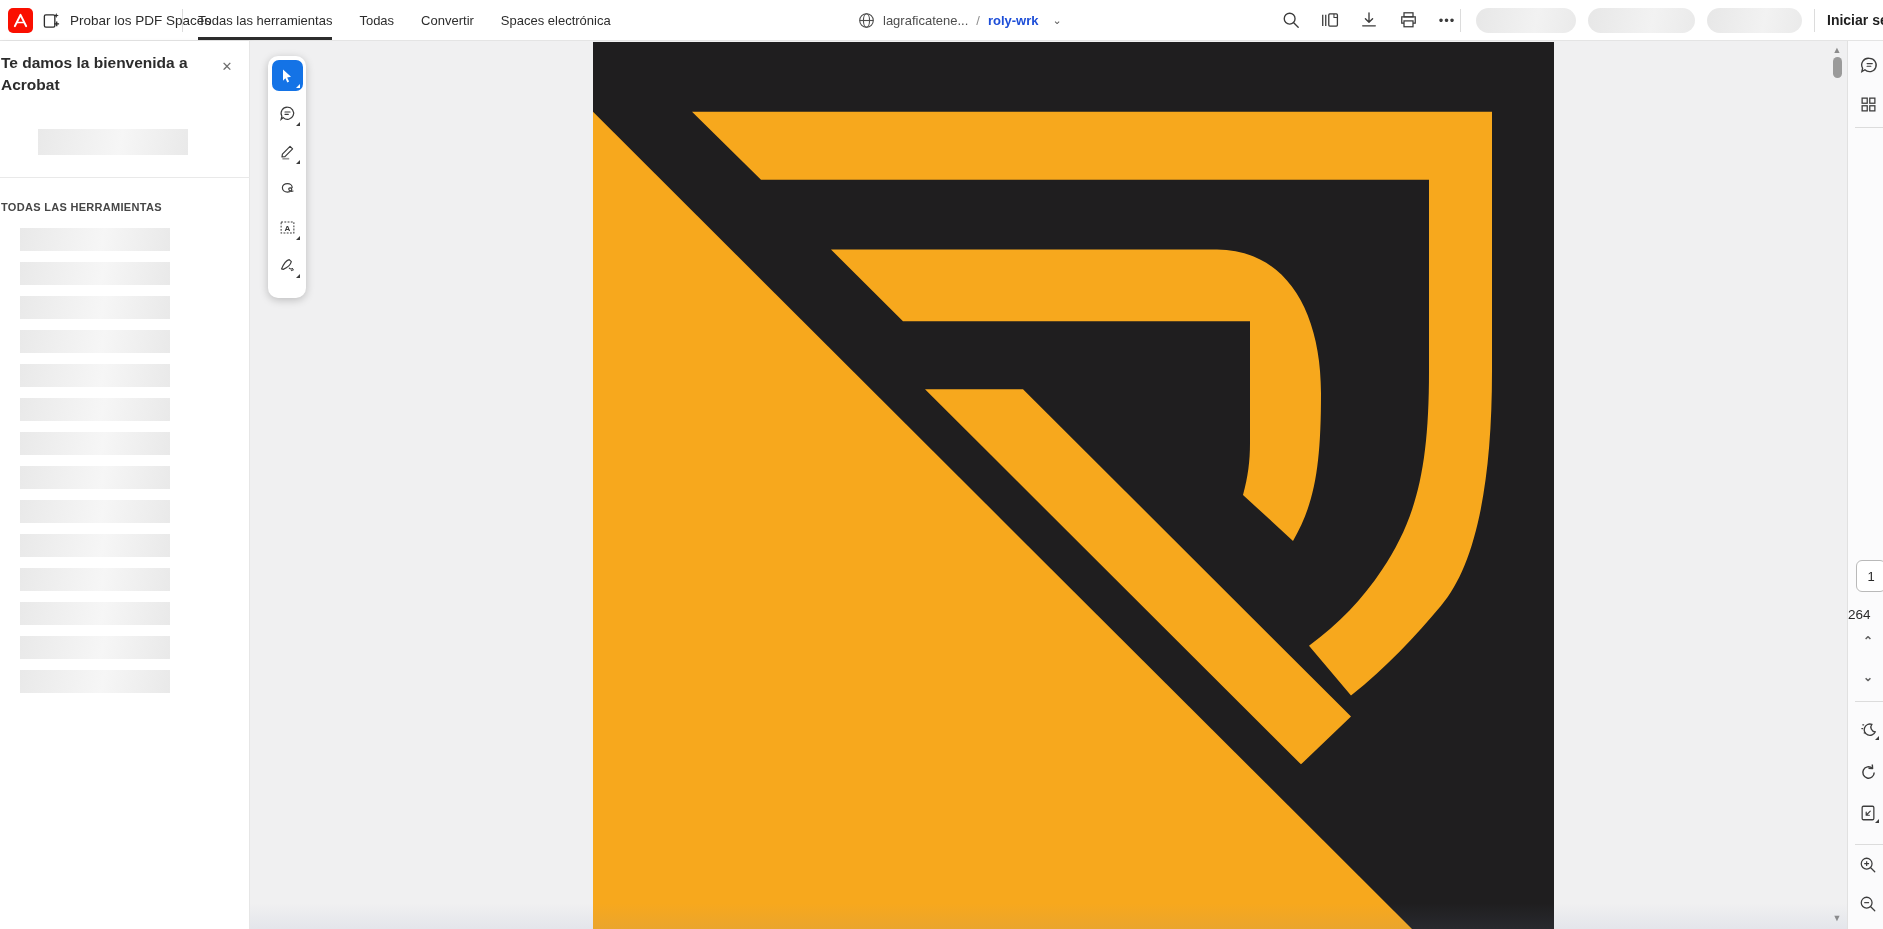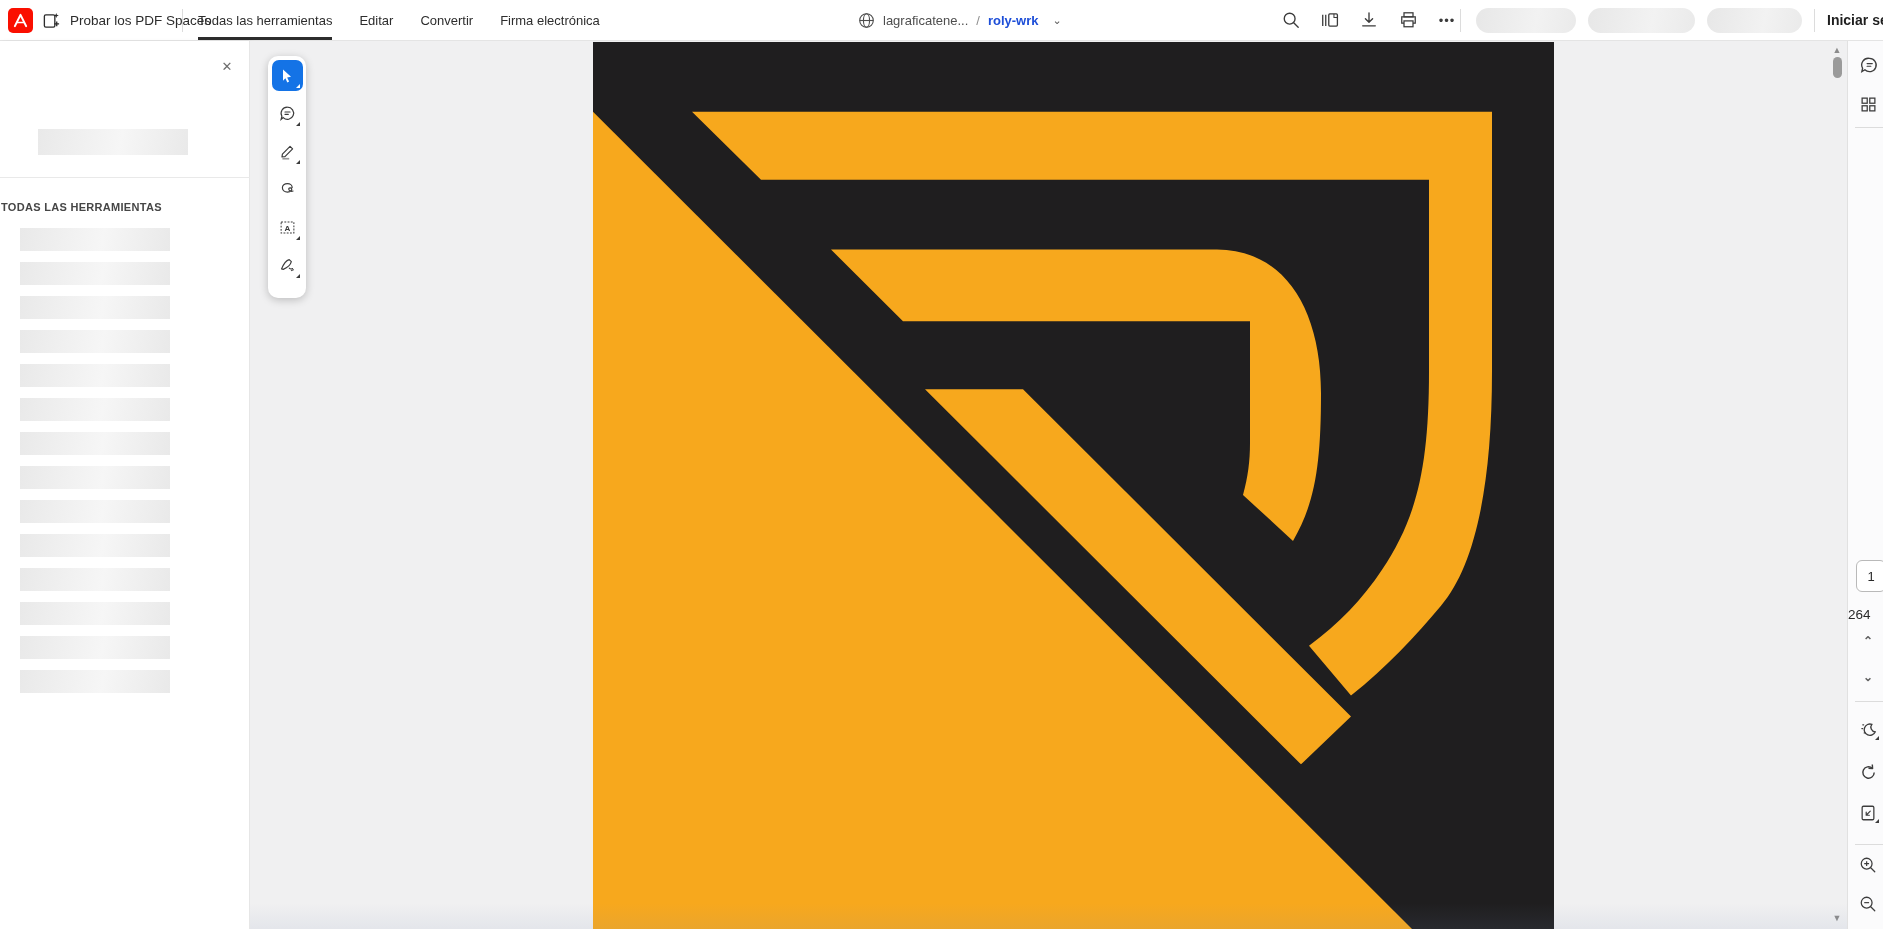--- a/index.html
+++ b/index.html
@@ -104,27 +104,27 @@
       <span>Probar los PDF Spaces</span>
     </div>
 
     <div class="vdiv" style="left:182px;"></div>
 
     <div class="tabs">
       <div class="tab active">
           <span>Todas las herramientas</span>
         </div>
       <div class="tab">
-          <span>Editar</span>
+          <span>Todas</span>
         </div>
       <div class="tab">
           <span>Convertir</span>
         </div>
       <div class="tab">
-          <span>Firma electrónica</span>
+          <span>Spaces electrónica</span>
         </div>
     </div>
 
     <div class="doctitle">
       <svg width="17" height="17" viewBox="0 0 20 20">
         <circle cx="10" cy="10" r="8" fill="none" stroke="#4e4e4e" stroke-width="1.3"></circle>
         <ellipse cx="10" cy="10" rx="3.6" ry="8" fill="none" stroke="#4e4e4e" stroke-width="1.3"></ellipse>
         <path d="M2 10 h16" stroke="#4e4e4e" stroke-width="1.3"></path>
       </svg>
       <span class="site">lagraficatene...</span>
@@ -174,20 +174,21 @@
     </div>
 
     <div class="vdiv" style="left:1814px;"></div>
 
     <div class="signin">
       <span>Iniciar sesión</span>
     </div>
   </div>
 
   <div class="leftpanel">
+    <div class="welcome-title">Te damos la bienvenida a Acrobat</div>
     <div class="close-x">✕</div>
     <div class="welcome-skel skel"></div>
     <div class="lp-divider"></div>
     <div class="section-title">TODAS LAS HERRAMIENTAS</div>
 
     <div class="tool-skel skel" style="top:187px"></div>
     <div class="tool-skel skel" style="top:221px"></div>
     <div class="tool-skel skel" style="top:255px"></div>
     <div class="tool-skel skel" style="top:289px"></div>
     <div class="tool-skel skel" style="top:323px"></div>

